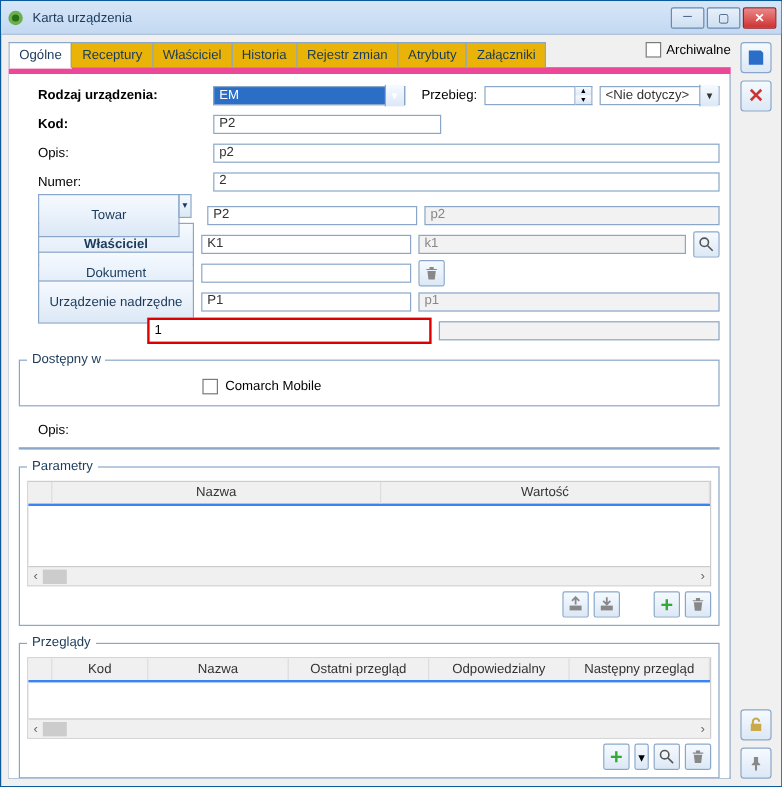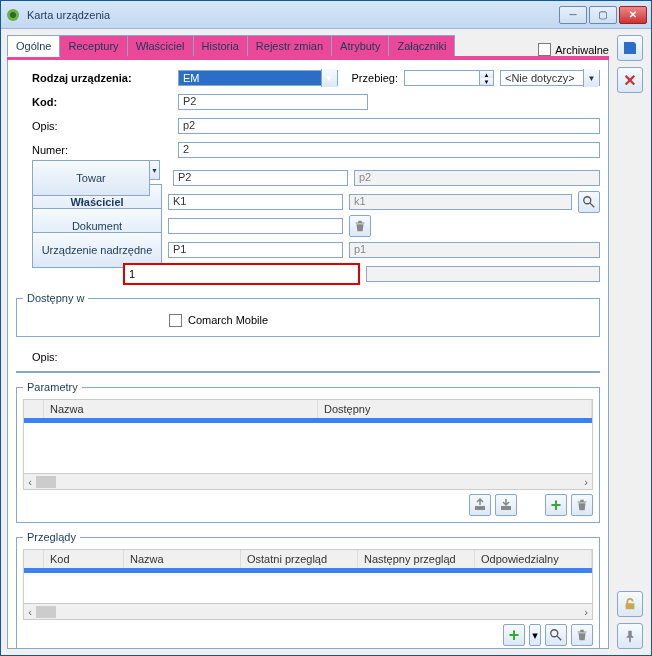--- a/index.html
+++ b/index.html
@@ -8,22 +8,22 @@
 .titlebar{background:linear-gradient(#d7e6f7,#c3d9f2);height:28px;display:flex;align-items:center;padding:3px 4px;border-bottom:1px solid #a0b8d8;}
 .titlebar .icon{width:16px;height:16px;margin-right:6px;}
 .titlebar .title{flex:1;color:#1a3a5a;}
 .winbtns{display:flex;gap:2px;}
 .winbtn{width:28px;height:18px;border:1px solid #6a8ab0;background:linear-gradient(#e8f0fa,#cddff3);border-radius:2px;display:flex;align-items:center;justify-content:center;color:#2a4a72;font-size:10px;cursor:pointer;}
 .winbtn.close{background:linear-gradient(#e88,#c33);border-color:#922;color:#fff;font-weight:bold;}
 .content{flex:1;display:flex;padding:6px;gap:6px;overflow:hidden;}
 .main{flex:1;display:flex;flex-direction:column;overflow:hidden;}
 .topright{margin-left:auto;display:flex;align-items:center;gap:4px;}
 .chk{width:13px;height:13px;border:1px solid #7a7a7a;background:#fff;display:inline-block;}
-.tabs{display:flex;border-bottom:4px solid #ec4899;align-items:flex-end;}
-.tab{padding:4px 8px;border:1px solid #8aa7c9;border-bottom:none;background:#ec4899;margin-right:-1px;color:#1a3a5a;cursor:pointer;}
+.tabs{display:flex;border-bottom:6px solid #ec4899;align-items:flex-start;}
+.tab{padding:4px 8px;border:1px solid #8aa7c9;border-bottom:none;background:#eab308;margin-right:-1px;color:#1a3a5a;cursor:pointer;}
 .tab.active{background:#fff;border-bottom:1px solid #fff;margin-bottom:-1px;font-weight:normal;}
 .tabbody{background:#fff;border:1px solid #8aa7c9;border-top:none;flex:1;padding:8px;display:flex;flex-direction:column;gap:4px;overflow:auto;}
 .row{display:flex;align-items:center;gap:6px;min-height:20px;padding-left:16px;}
 .lbl{width:140px;text-align:left;}
 .lbl.bold{font-weight:bold;}
 .lblbtn{width:130px;height:36px;border:1px solid #8aa7c9;background:linear-gradient(#f6faff,#dce8f6);display:flex;align-items:center;justify-content:center;color:#1a3a5a;cursor:pointer;}
 .lblbtn.bold{font-weight:bold;}
 .lblbtn.drop{position:relative;}
 .lblbtn.drop .dd{position:absolute;right:-11px;top:-1px;width:11px;height:20px;border:1px solid #8aa7c9;background:linear-gradient(#f6faff,#dce8f6);display:flex;align-items:center;justify-content:center;font-size:7px;}
 .input,.select{height:16px;border:1px solid #8aa7c9;background:#fff;padding:0 4px;color:#333;}
@@ -34,21 +34,21 @@
 .select.blue{background:#2a6ec8;color:#fff;}
 .spin{width:90px;display:flex;}
 .spin .input{flex:1;}
 .spin .sp{width:14px;display:flex;flex-direction:column;border:1px solid #8aa7c9;border-left:none;}
 .spin .sp div{flex:1;display:flex;align-items:center;justify-content:center;font-size:6px;background:linear-gradient(#f6faff,#dce8f6);}
 .iconbtn{width:22px;height:22px;border:1px solid #8aa7c9;background:linear-gradient(#f6faff,#dce8f6);display:flex;align-items:center;justify-content:center;cursor:pointer;border-radius:2px;}
 .redbox{border:2px solid #d00;height:22px;display:flex;padding:0 4px;align-items:center;background:#fff;flex:1;}
 fieldset{border:1px solid #8aa7c9;padding:6px;margin-top:4px;}
 legend{color:#1a3a5a;padding:0 4px;}
 .grid{border:1px solid #ccc;background:#fff;}
-.ghead{display:flex;background:#f0f0f0;border-bottom:5px solid #3b82f6;}
+.ghead{display:flex;background:#f0f0f0;border-bottom:2px solid #3b82f6;text-align:center;}
 .gcol{padding:3px 6px;border-right:1px solid #ddd;color:#333;flex:1;}
 .gbody{height:50px;}
 .gscroll{display:flex;align-items:center;background:#f0f0f0;border-top:1px solid #ccc;height:16px;}
 .gscroll .sl{width:12px;text-align:center;color:#666;cursor:pointer;}
 .gscroll .sr{margin-left:auto;width:12px;text-align:center;color:#666;cursor:pointer;}
 .gscroll .thumb{width:20px;height:12px;background:#ccc;}
 .gbtns{display:flex;gap:4px;justify-content:flex-end;margin-top:4px;}
 .side{width:30px;display:flex;flex-direction:column;gap:6px;align-items:center;}
 .sidebtn{width:26px;height:26px;border:1px solid #8aa7c9;background:linear-gradient(#f6faff,#dce8f6);border-radius:3px;display:flex;align-items:center;justify-content:center;cursor:pointer;}
 .sidebtn.save svg{fill:#2a6ec8;}
@@ -187,21 +187,21 @@
           <span>Opis:</span>
         </div>
         <div class="input" style="height:36px"></div>
 
         <fieldset>
           <legend>Parametry</legend>
           <div class="grid">
             <div class="ghead">
               <div class="gcol" style="flex:0 0 20px"></div>
               <div class="gcol">Nazwa</div>
-              <div class="gcol">Dostępny</div>
+              <div class="gcol">Wartość</div>
             </div>
             <div class="gbody"></div>
             <div class="gscroll">
               <div class="sl">‹</div>
               <div class="thumb"></div>
               <div class="sr">›</div>
             </div>
           </div>
           <div class="gbtns">
             <div class="iconbtn">
@@ -227,22 +227,22 @@
         </fieldset>
 
         <fieldset>
           <legend>Przeglądy</legend>
           <div class="grid">
             <div class="ghead">
               <div class="gcol" style="flex:0 0 20px"></div>
               <div class="gcol" style="flex:0 0 80px">Kod</div>
               <div class="gcol">Nazwa</div>
               <div class="gcol">Ostatni przegląd</div>
+              <div class="gcol">Odpowiedzialny</div>
               <div class="gcol">Następny przegląd</div>
-              <div class="gcol">Odpowiedzialny</div>
             </div>
             <div class="gbody" style="height:30px"></div>
             <div class="gscroll">
               <div class="sl">‹</div>
               <div class="thumb"></div>
               <div class="sr">›</div>
             </div>
           </div>
           <div class="gbtns">
             <div class="iconbtn add">+</div>

